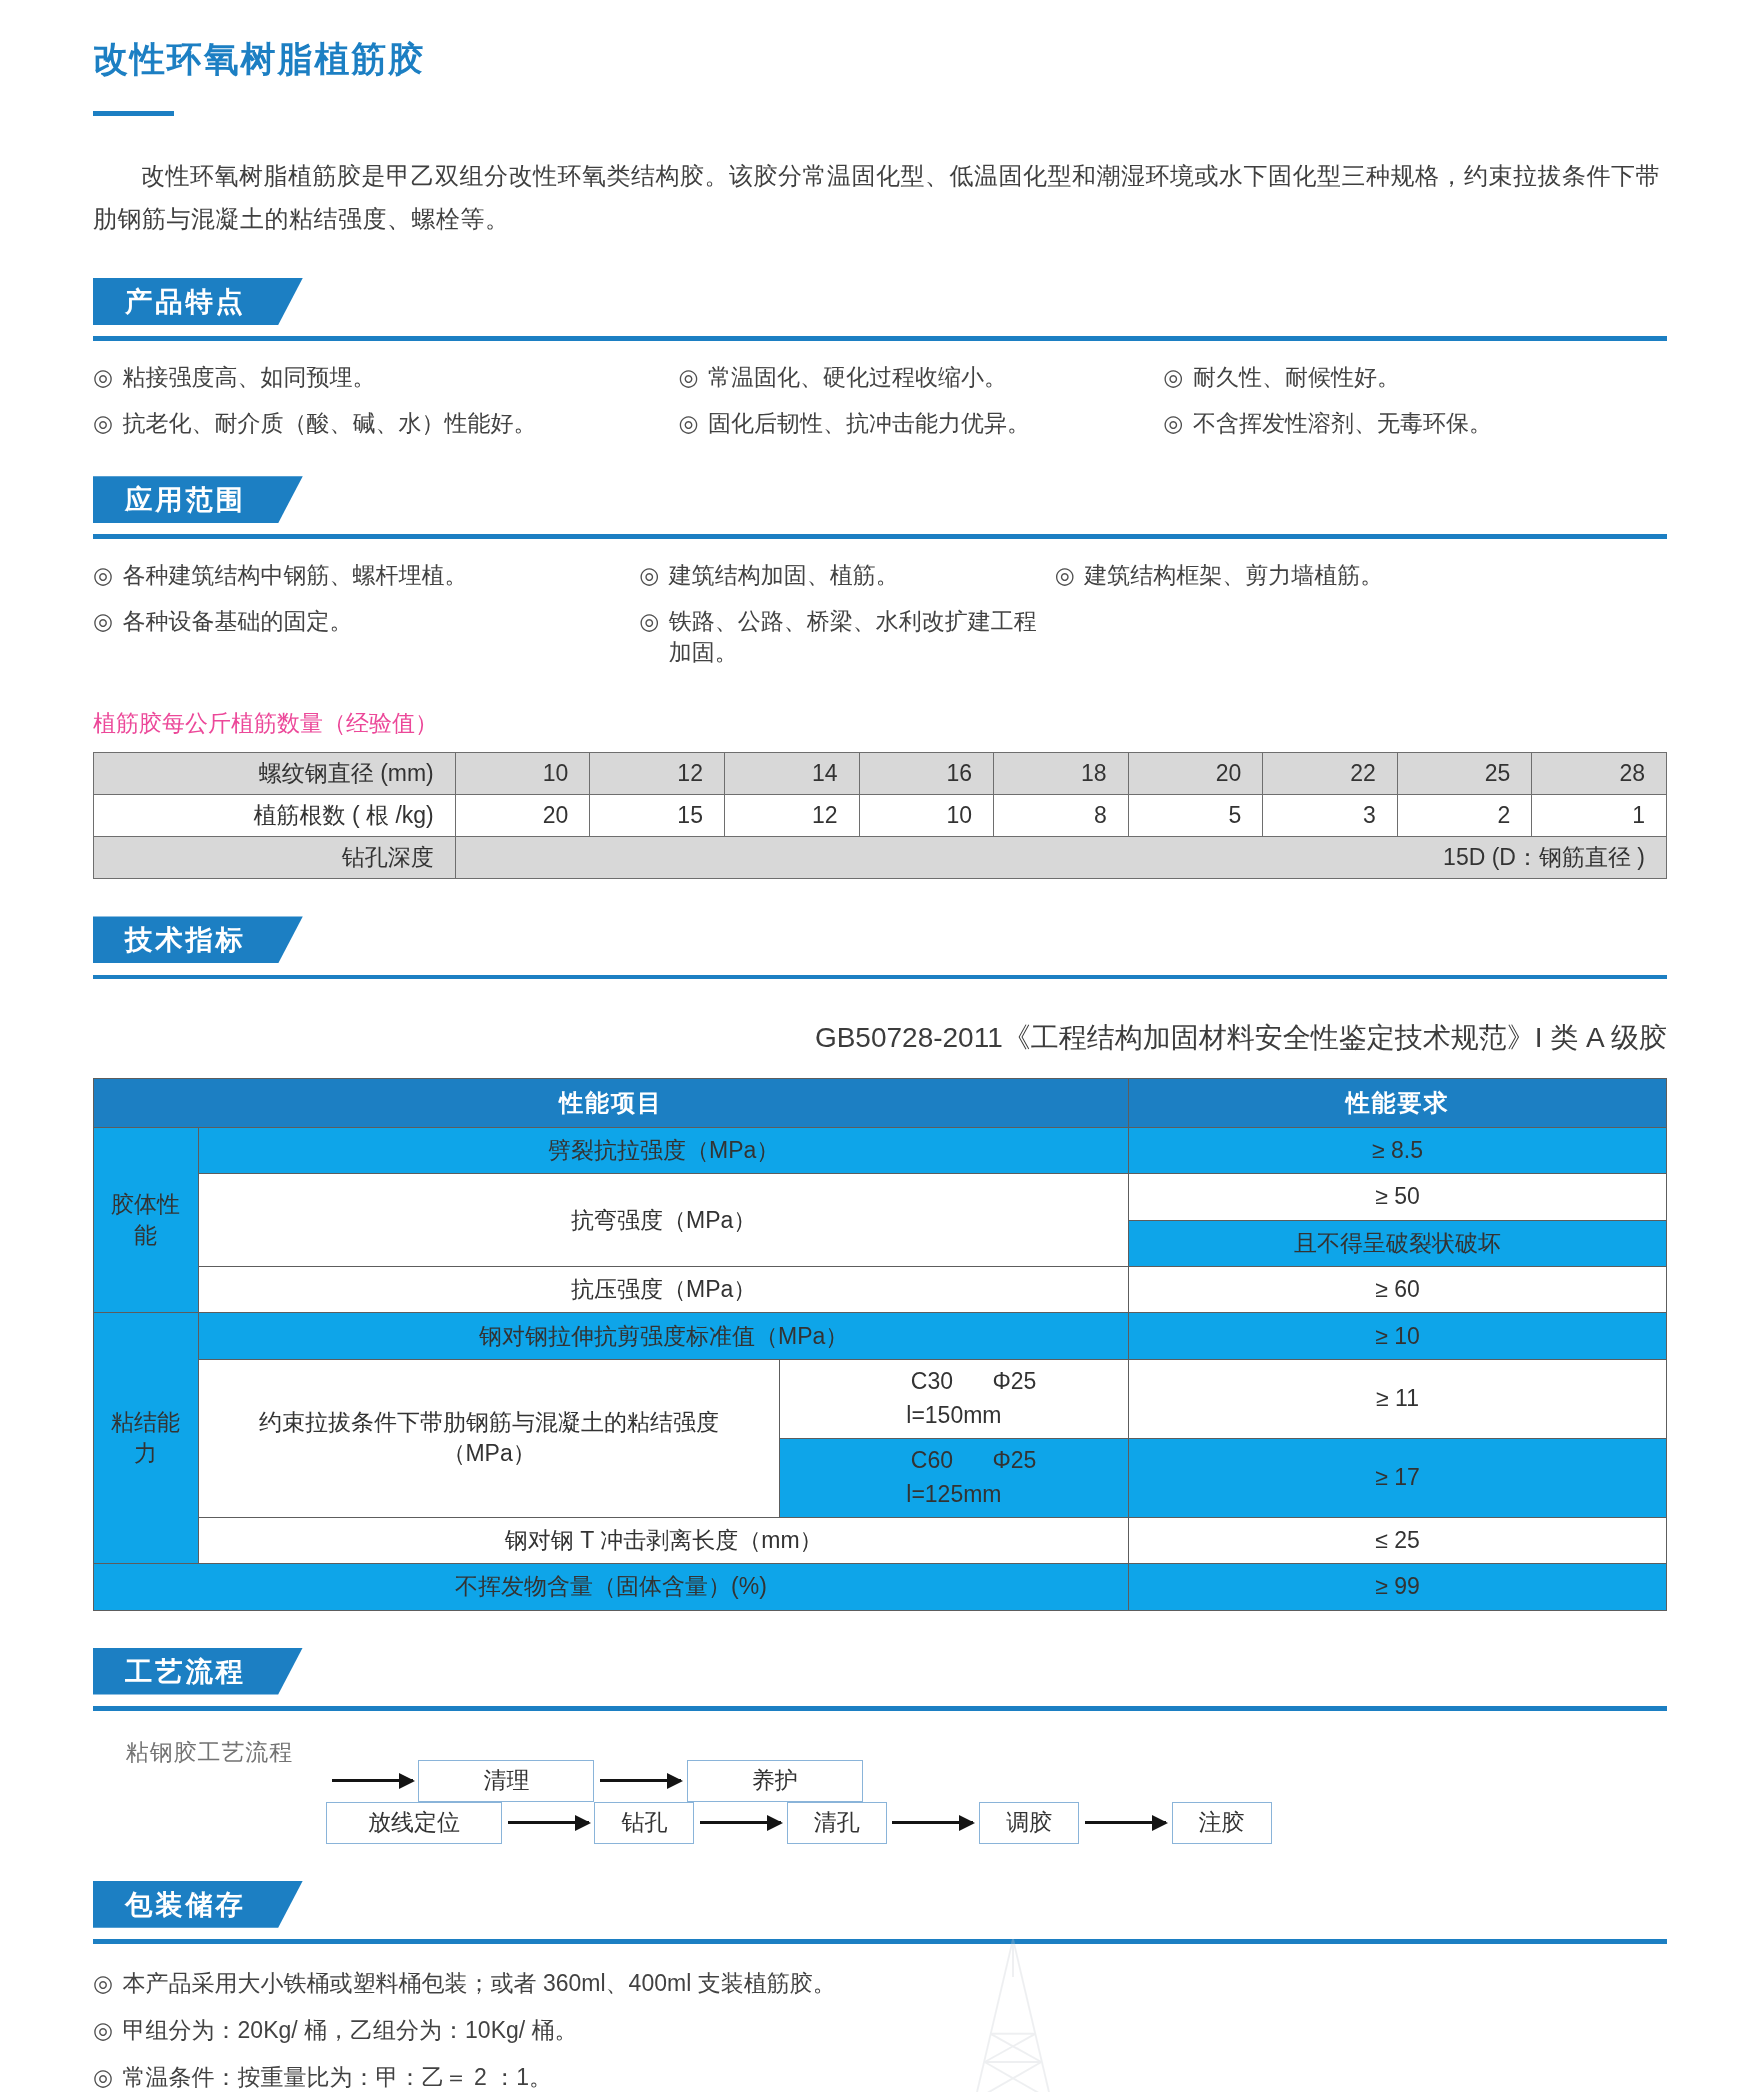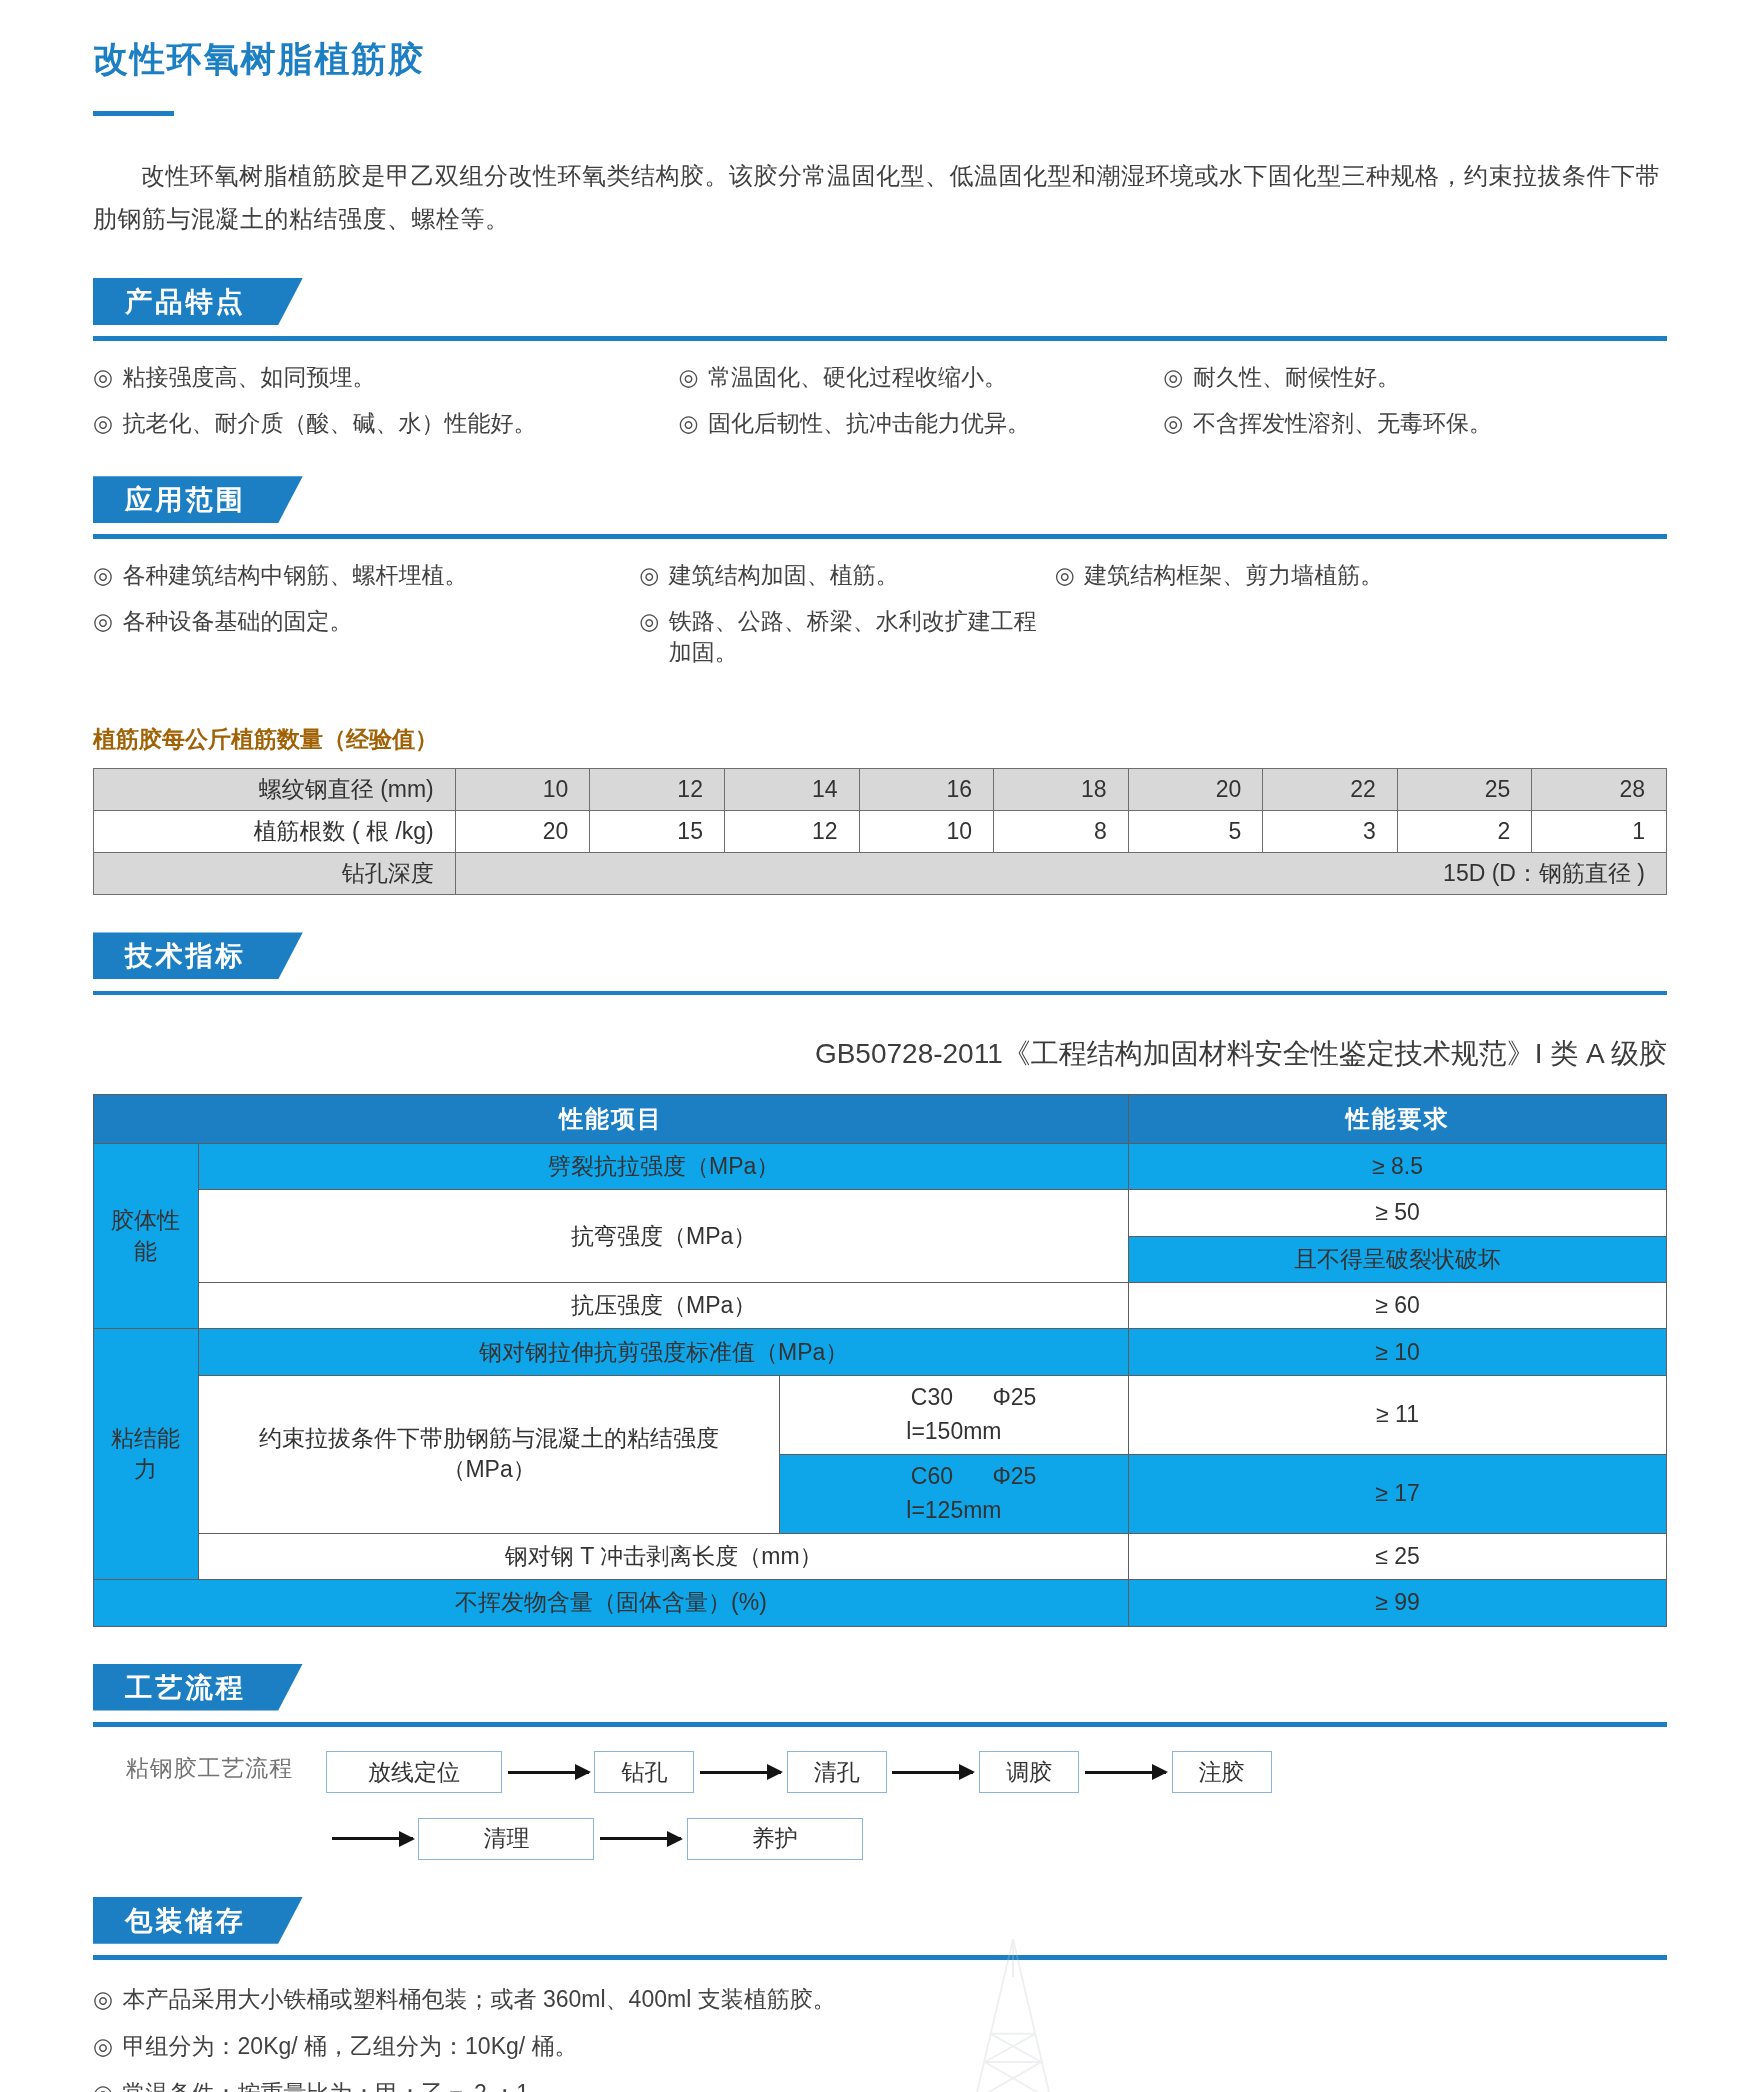--- a/index.html
+++ b/index.html
@@ -38,21 +38,21 @@
   }
 
   
   .bullet-grid { margin-top:21px; display:grid; row-gap:15px; font-size:23px; color:#424242; }
   .grid-features { grid-template-columns:37.2% 30.8% 32%; }
   .grid-apps { grid-template-columns:34.7% 26.4% 38.9%; }
   .bullet-item { display:flex; gap:9.5px; align-items:flex-start; line-height:1.35; }
   .bullet-glyph { color:#4f4f4f; flex:0 0 auto; }
 
   
-  .table-caption { margin-top:56px; font-size:23px; font-weight:bold; color:#a16207; }
+  .table-caption { margin-top:40px; font-size:23px; font-weight:normal; color:#ec4899; }
   table { border-collapse:collapse; width:100%; }
   .rebar-table { margin-top:13.2px; font-size:23px; color:#333; }
   .rebar-table td { border:0.9px solid #6e6e6e; height:41px; text-align:right; padding:0 21px; }
   .rebar-table tr.gray td { background:#d8d8d8; }
 
   
   .standard-line { margin-top:40px; text-align:right; font-size:28px; color:#3c3c3c; }
   .tech-table { margin-top:21px; font-size:23px; color:#333; }
   .tech-table th, .tech-table td { border:0.9px solid #5d5d5d; text-align:center; padding:5.7px 9.5px; }
   .tech-table thead th { background:#1c7fc3; color:#fff; font-weight:bold; height:36px; font-size:24px; letter-spacing:1.9px; }
@@ -275,36 +275,36 @@
     </tbody>
   </table>
 
   <div class="banner-row">
     <div class="banner-rule"></div>
     <div class="banner">工艺流程</div>
   </div>
   <div class="process-wrap">
     <div class="process-label">粘钢胶工艺流程</div>
     <div class="flow-col">
+      <div class="flow-row flow-row2">
+        <div class="flow-arrow"></div>
+        <div class="flow-box wide">清理</div>
+        <div class="flow-arrow"></div>
+        <div class="flow-box wide">养护</div>
+      </div>
       <div class="flow-row">
         <div class="flow-box wide">放线定位</div>
         <div class="flow-arrow"></div>
         <div class="flow-box">钻孔</div>
         <div class="flow-arrow"></div>
         <div class="flow-box">清孔</div>
         <div class="flow-arrow"></div>
         <div class="flow-box">调胶</div>
         <div class="flow-arrow"></div>
         <div class="flow-box">注胶</div>
-      </div>
-      <div class="flow-row flow-row2">
-        <div class="flow-arrow"></div>
-        <div class="flow-box wide">清理</div>
-        <div class="flow-arrow"></div>
-        <div class="flow-box wide">养护</div>
       </div>
     </div>
   </div>
 
   <div class="banner-row">
     <div class="banner-rule"></div>
     <div class="banner">包装储存</div>
   </div>
   <div class="pack-list">
     <div class="bullet-item">

